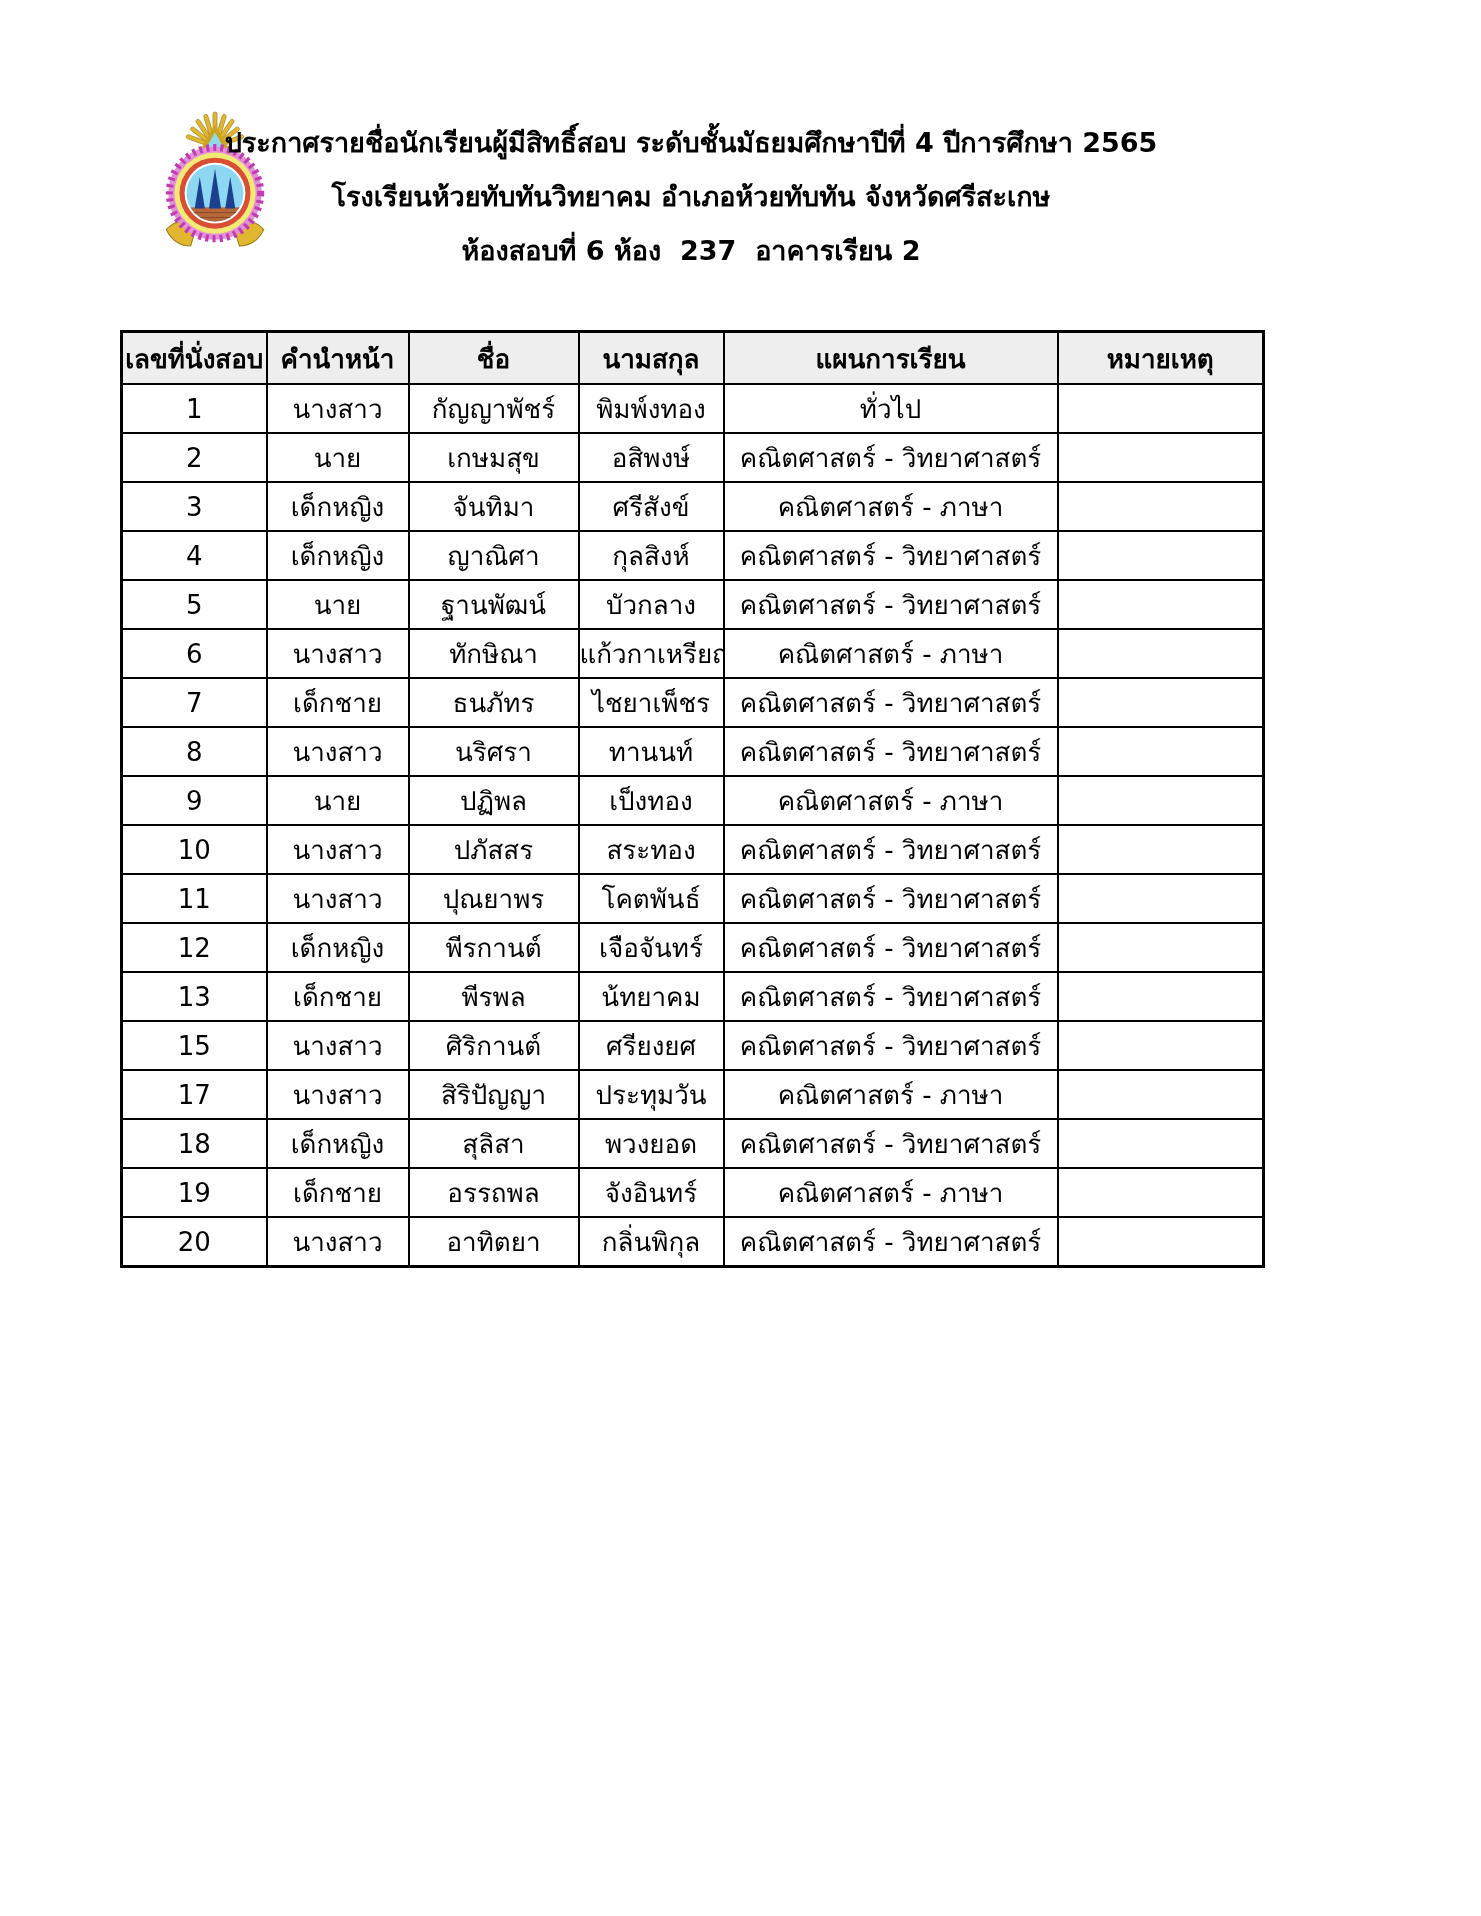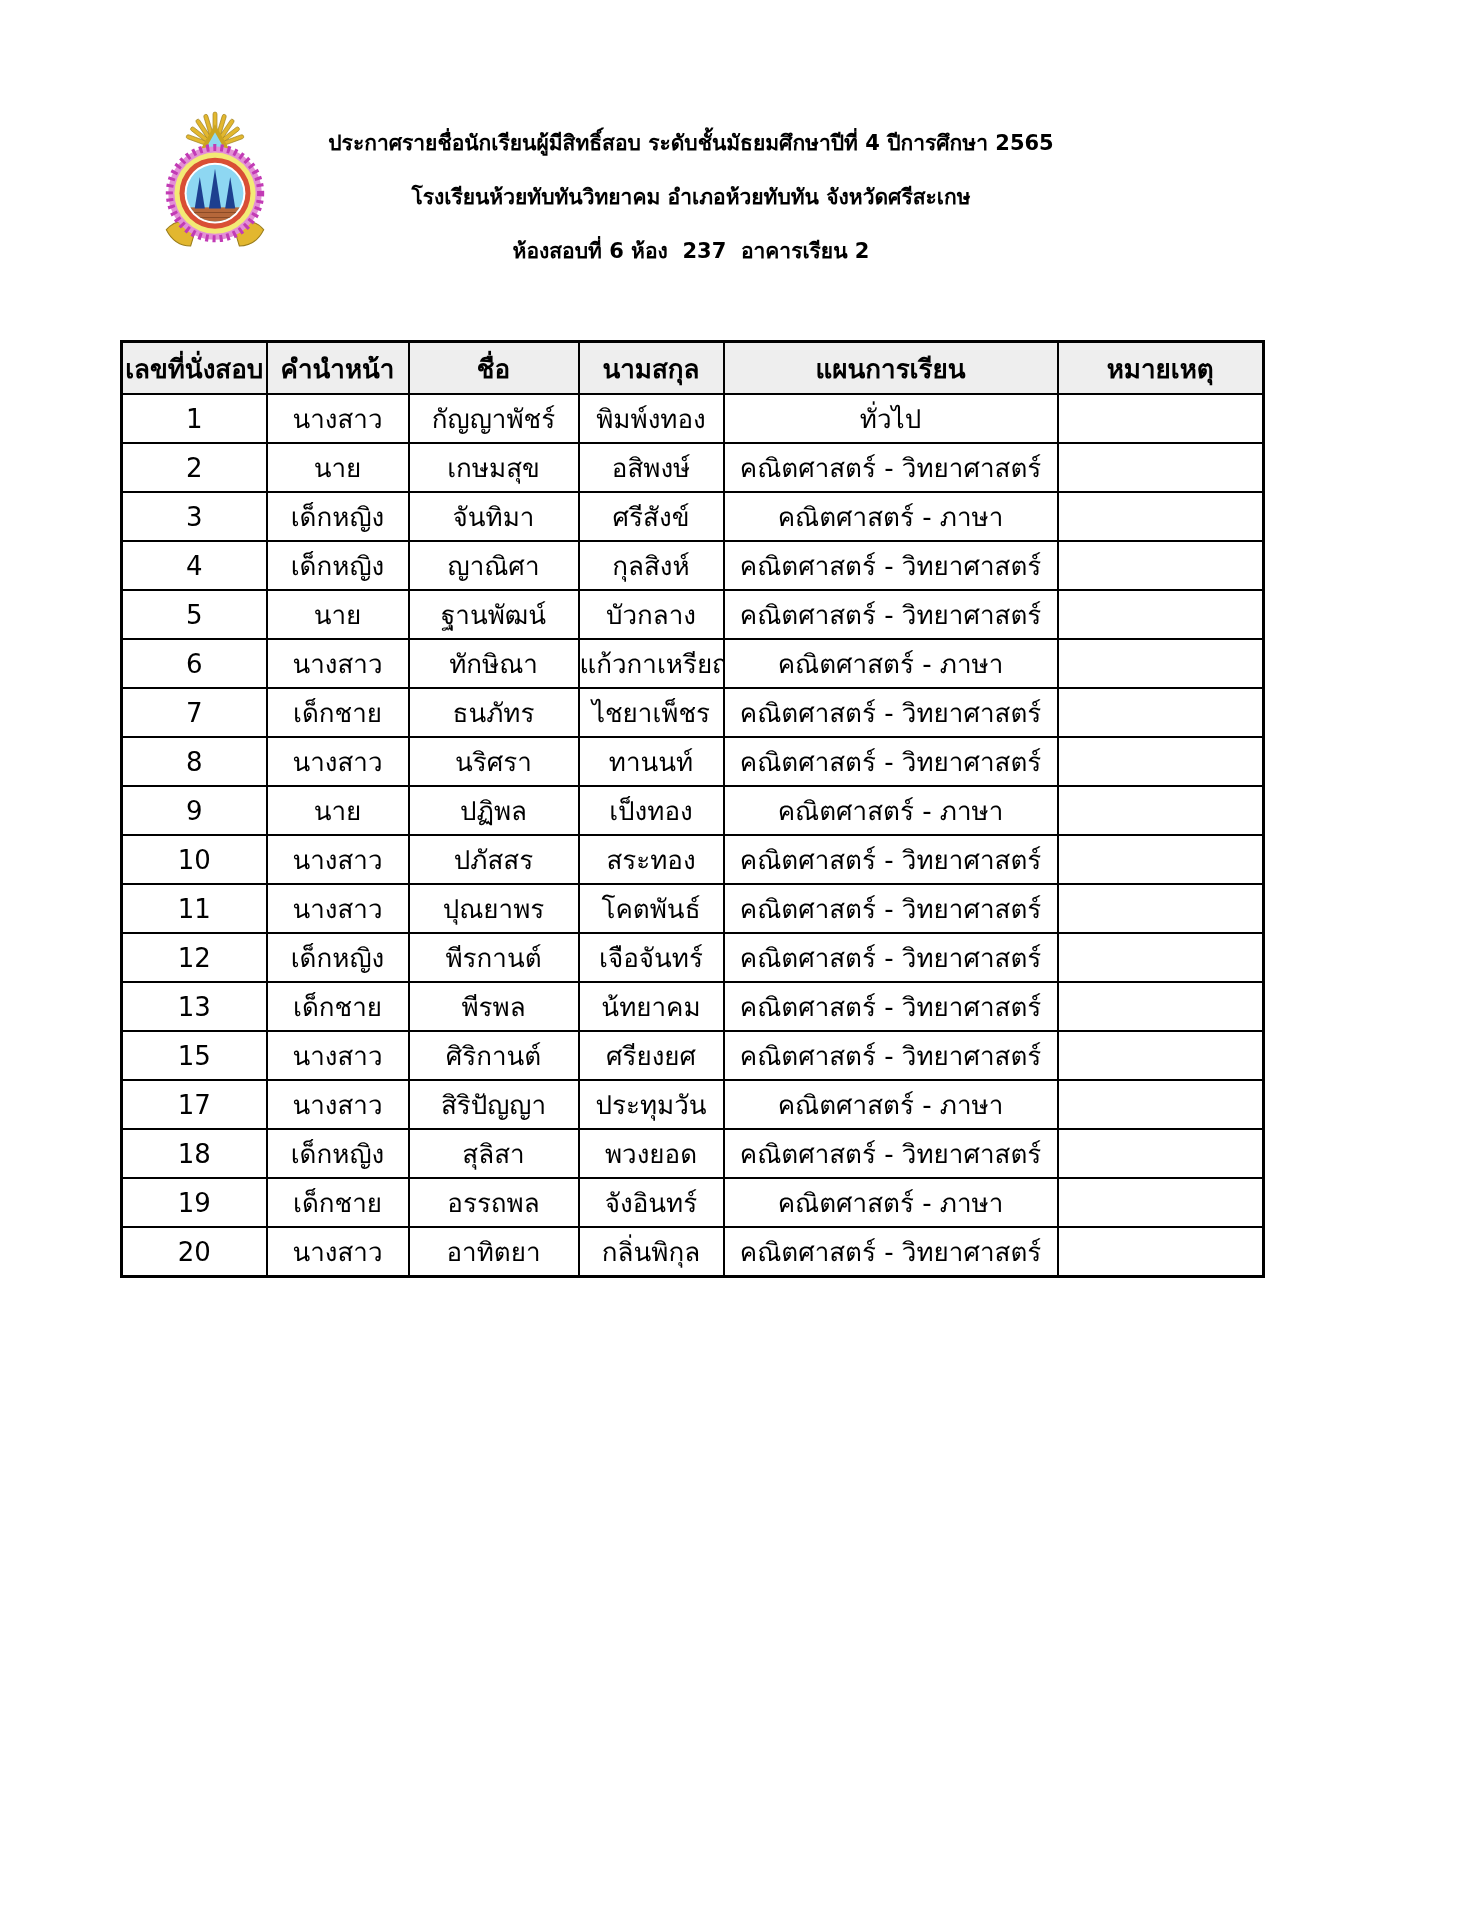--- a/index.html
+++ b/index.html
@@ -27,28 +27,28 @@
     height: 142px;
   }
   .header-block {
     position: absolute;
     top: 116px;
     left: 120px;
     width: 1142px;
     text-align: center;
   }
   .title-line {
-    font-size: 21px;
+    font-size: 27px;
     font-weight: bold;
     line-height: 54px;
     white-space: pre-wrap;
   }
   .table-wrap {
     position: absolute;
-    top: 340px;
+    top: 330px;
     left: 120px;
     width: 1142px;
   }
   table.students {
     width: 100%;
     border-collapse: collapse;
     table-layout: fixed;
     border: 3px solid #000000;
   }
   table.students th, table.students td {

